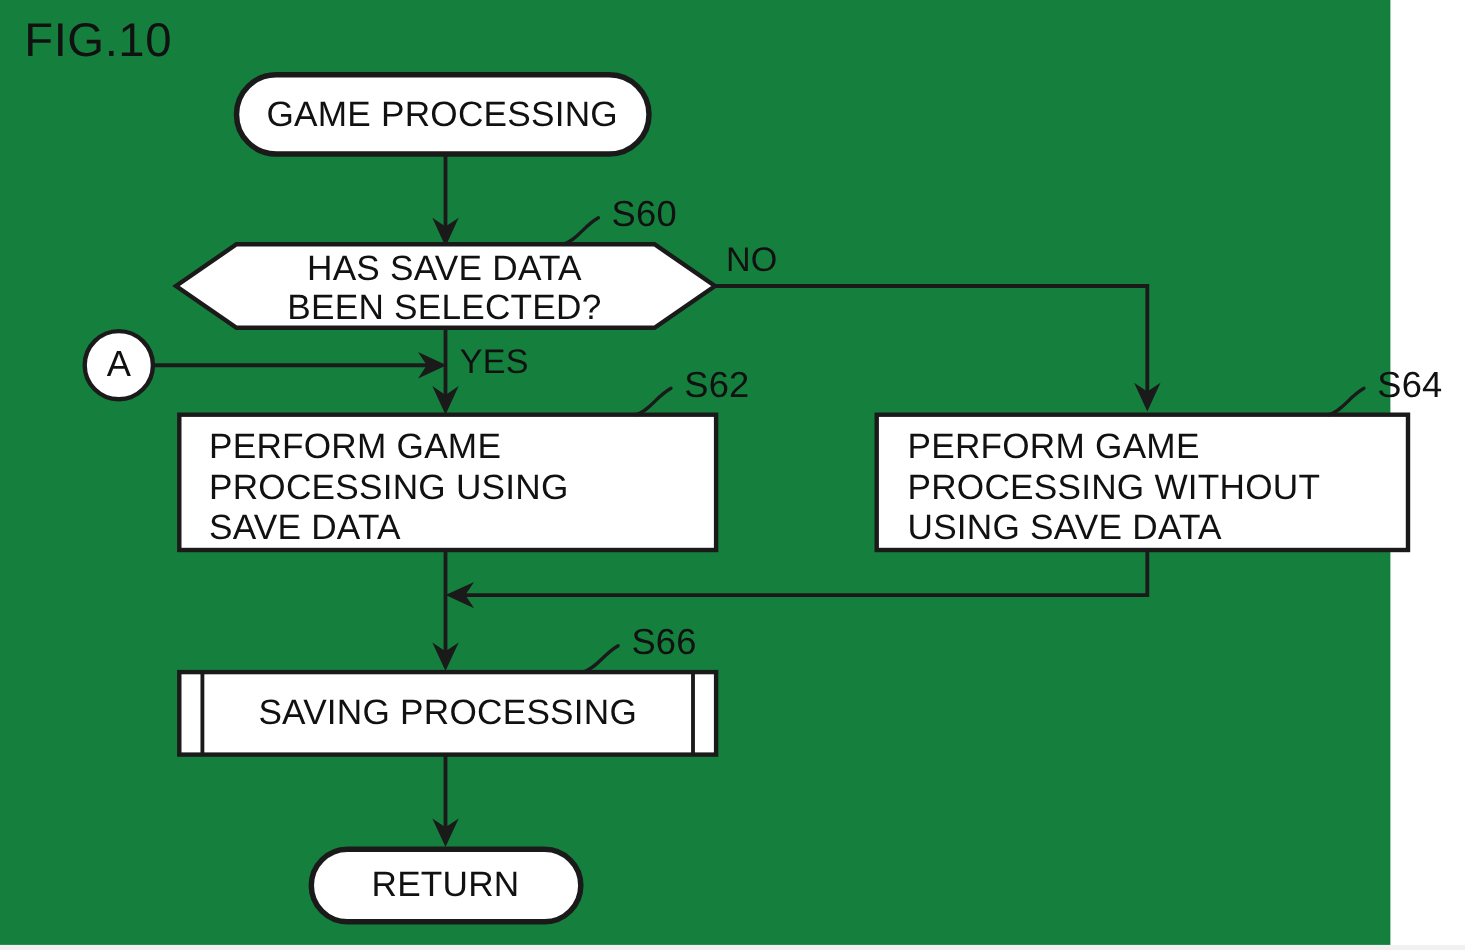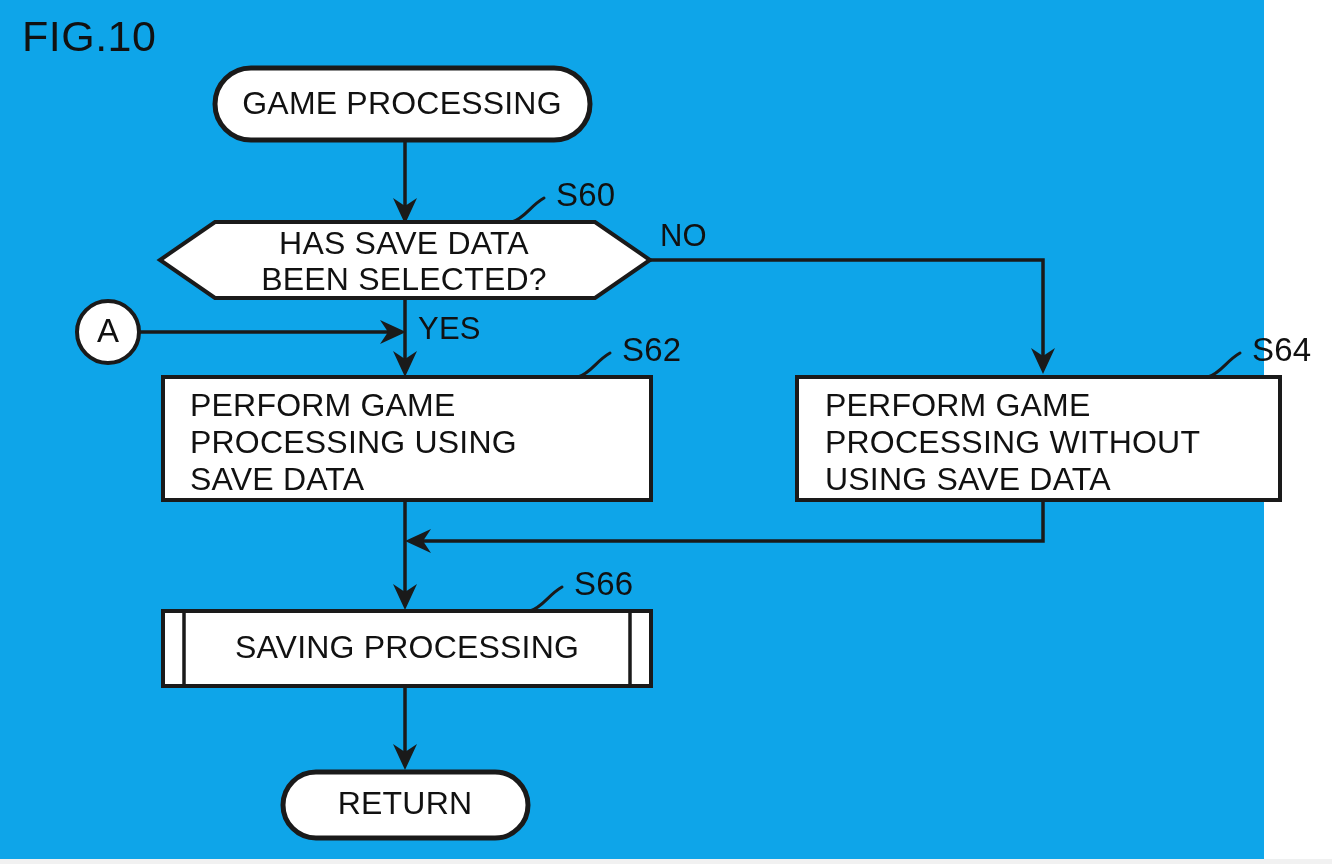--- a/index.html
+++ b/index.html
@@ -14,21 +14,21 @@
     font-family: "Liberation Sans", sans-serif;
     position: relative;
     overflow: hidden;
   }
   #figure-root {
     position: absolute;
     left: 0;
     top: 0;
     width: 1264px;
     height: 864px;
-    background: #0ea5e9;
+    background: #15803d;
   }
   .bottom-strip {
     position: absolute;
     left: 0;
     bottom: 0;
     width: 1332px;
     height: 5px;
     background: #f1f1f1;
   }
   svg.board {

